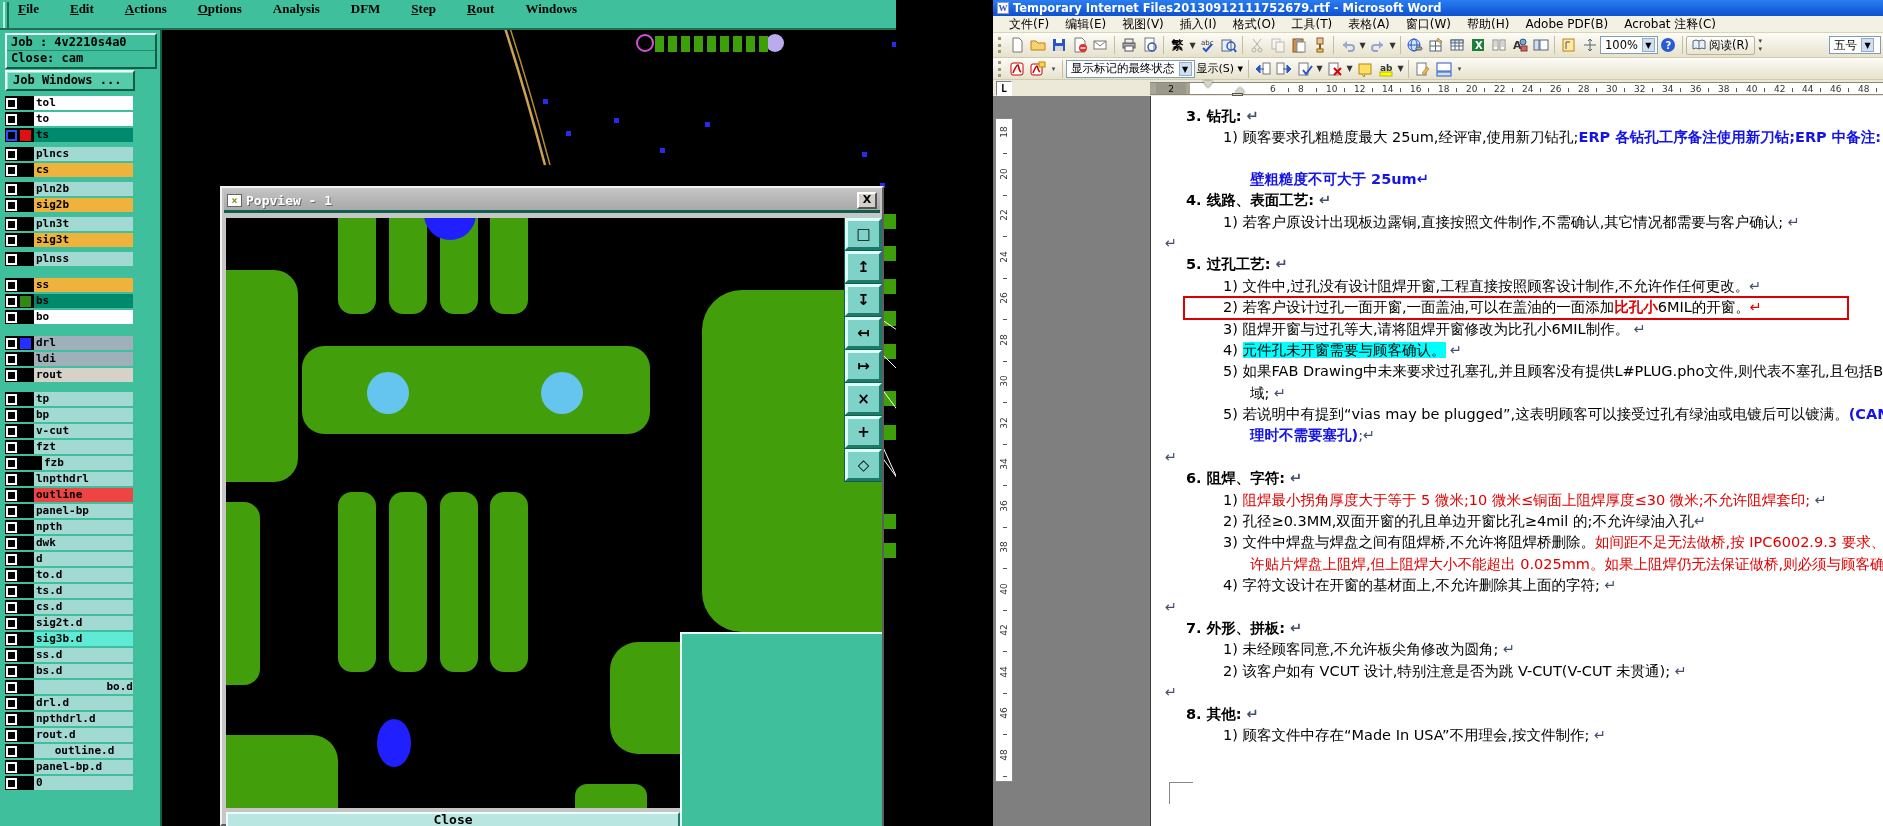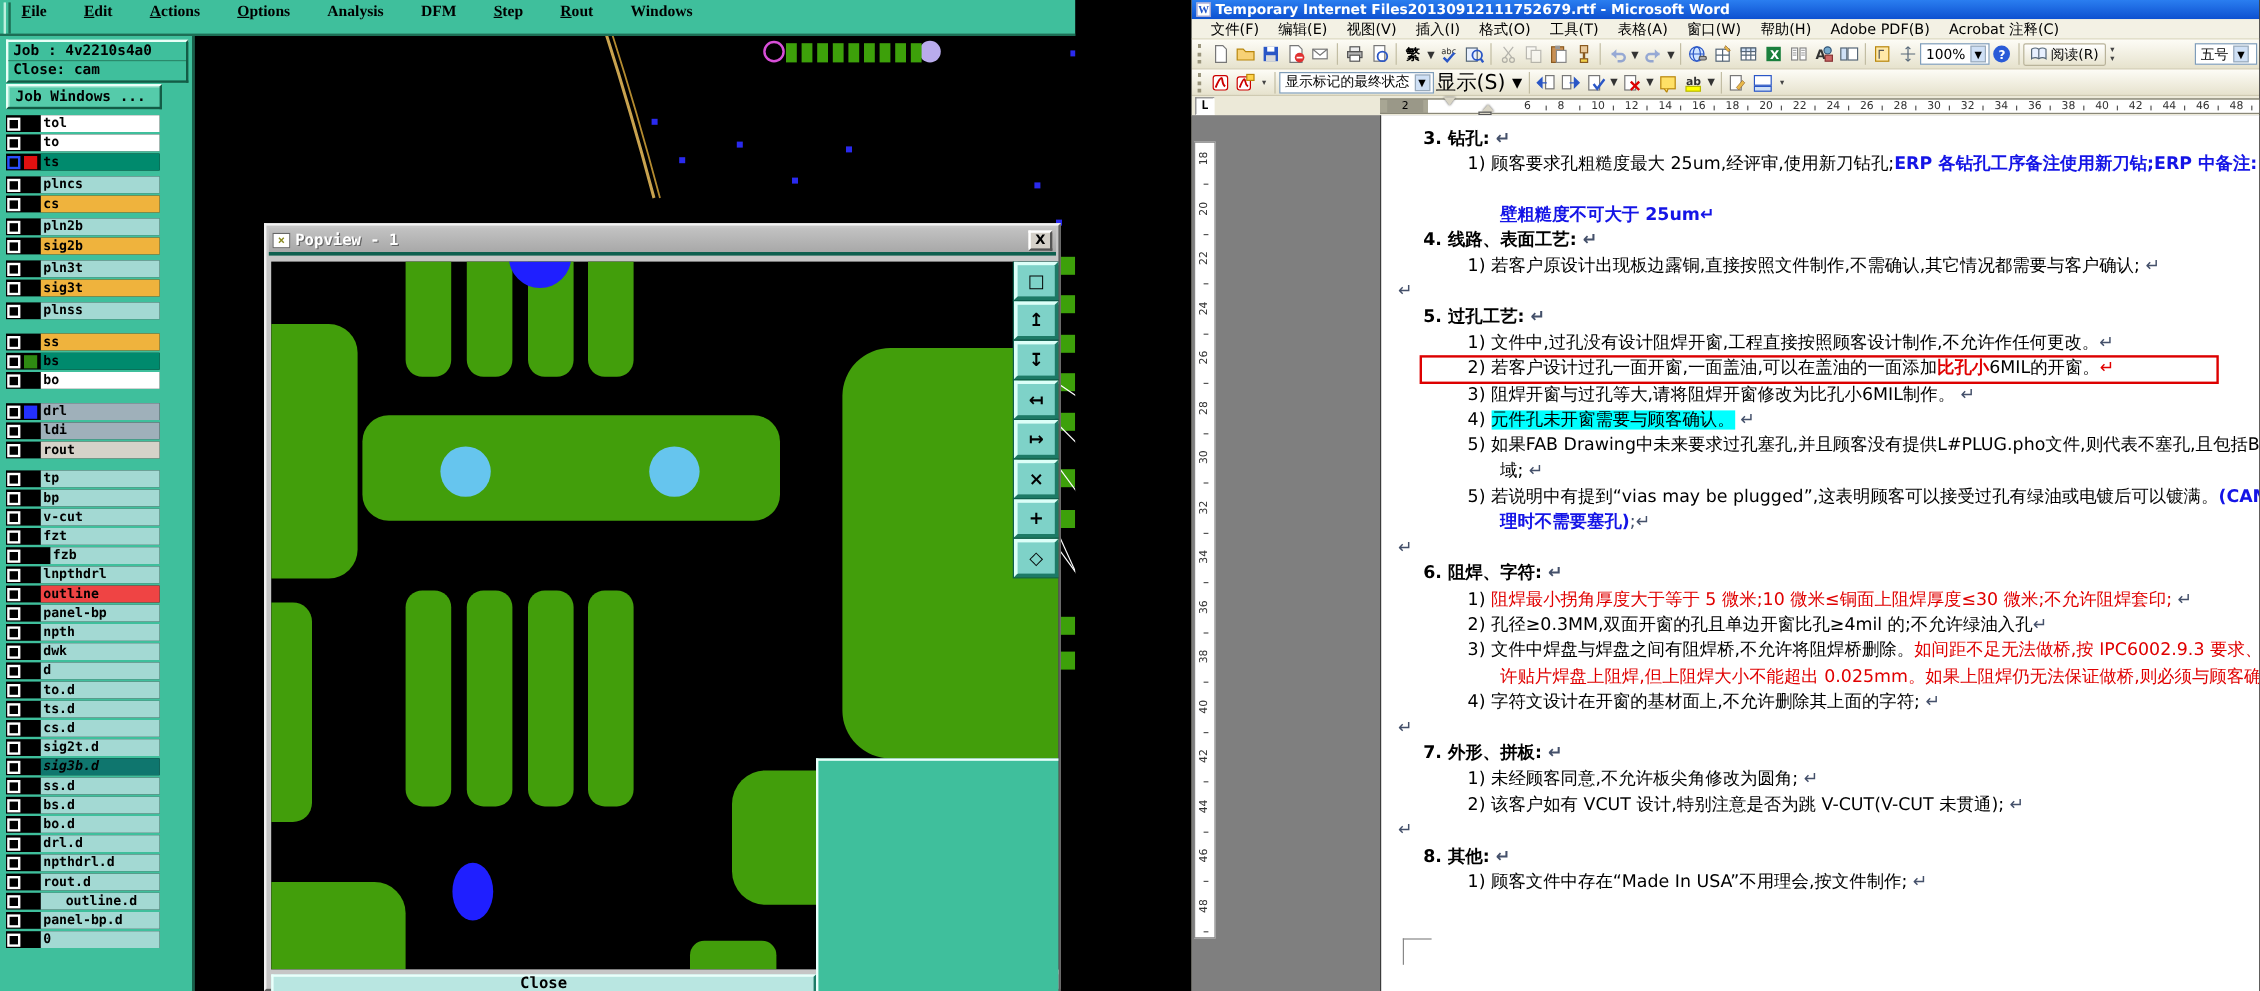--- a/index.html
+++ b/index.html
@@ -47,21 +47,21 @@
 .w-tb1{height:25px}
 .w-tb2{height:22px}
 .grip{width:5px;height:16px;border-left:3px dotted #9aა;border-left:3px dotted #9a957c;margin:0 3px}
 .sep{width:1px;height:18px;background:#c2bda3;margin:0 3px}
 .tbi{width:21px;height:20px;display:inline-flex;align-items:center;justify-content:center;border:1px solid transparent;border-radius:2px;cursor:pointer;flex:0 0 auto}
 .tbi.dis{opacity:.45}
 .darr{font-size:8px;color:#333;width:9px;text-align:center;cursor:pointer}
 .combo{height:18px;background:#fff;border:1px solid #7f9db9;display:inline-flex;align-items:center;font-size:11.5px;padding:0 2px 0 4px;cursor:pointer;flex:0 0 auto}
 .combo .ca{margin-left:4px;width:13px;height:14px;background:#cfe0f5;border:1px solid #9ab;font-size:8px;text-align:center;line-height:13px}
 .readbtn{display:inline-flex;align-items:center;gap:3px;height:19px;border:1px solid #b9b39a;border-radius:2px;background:linear-gradient(#fff,#e8e4cf);padding:0 5px;font-size:11.5px;cursor:pointer}
-.tbtext{font-size:17px;padding:0 2px;cursor:pointer}
+.tbtext{font-size:11px;padding:0 2px;cursor:pointer}
 .chev{width:11px;height:18px;display:inline-flex;flex-direction:column;align-items:center;justify-content:center;font-size:7px;color:#444;cursor:pointer}
 
 
 .w-ruler{position:relative;height:17px;background:#ece9d8}
 .tabsel{position:absolute;left:3px;top:1px;width:16px;height:15px;background:#fff;border:1px solid;border-color:#808080 #fff #fff #808080;font:bold 10px "DejaVu Sans Mono",monospace;text-align:center;line-height:14px;cursor:pointer}
 .hr-strip{position:absolute;left:157px;right:0;top:2px;height:13px;background:#a8a694;border-top:1px solid #8a8878;border-bottom:1px solid #8a8878;overflow:hidden}
 .hr-white{position:absolute;left:40px;right:0;top:0;height:13px;background:#fff}
 .hr-mnum{position:absolute;left:6px;top:0;width:30px;height:13px;color:#000;background:#9a9888;font:9px "DejaVu Sans",sans-serif;text-align:center;line-height:13px}
 .hr-num{position:absolute;top:0;height:13px;font:9px "DejaVu Sans",sans-serif;color:#333;line-height:13px}
 .hr-tick{position:absolute;top:5px;width:1px;height:4px;background:#555}
@@ -342,36 +342,36 @@
             <span class="lname" style="background: rgb(163, 217, 211);">cs.d</span>
           </div>
           <div class="lrow">
             <span class="cb"></span>
             <span class="sw" style="background: rgb(0, 0, 0);"></span>
             <span class="lname" style="background: rgb(163, 217, 211);">sig2t.d</span>
           </div>
           <div class="lrow">
             <span class="cb"></span>
             <span class="sw" style="background: rgb(0, 0, 0);"></span>
-            <span class="lname" style="background: #0f766e; font-style: italic;">sig3b.d</span>
+            <span class="lname" style="background: #5eead4;">sig3b.d</span>
           </div>
           <div class="lrow">
             <span class="cb"></span>
             <span class="sw" style="background: rgb(0, 0, 0);"></span>
             <span class="lname" style="background: rgb(163, 217, 211);">ss.d</span>
           </div>
           <div class="lrow">
             <span class="cb"></span>
             <span class="sw" style="background: rgb(0, 0, 0);"></span>
             <span class="lname" style="background: rgb(163, 217, 211);">bs.d</span>
           </div>
           <div class="lrow">
             <span class="cb"></span>
             <span class="sw" style="background: rgb(0, 0, 0);"></span>
-            <span class="lname" style="background: rgb(163, 217, 211);">bo.d</span>
+            <span class="lname" style="background: rgb(163, 217, 211); text-align: right;">bo.d</span>
           </div>
           <div class="lrow">
             <span class="cb"></span>
             <span class="sw" style="background: rgb(0, 0, 0);"></span>
             <span class="lname" style="background: rgb(163, 217, 211);">drl.d</span>
           </div>
           <div class="lrow">
             <span class="cb"></span>
             <span class="sw" style="background: rgb(0, 0, 0);"></span>
             <span class="lname" style="background: rgb(163, 217, 211);">npthdrl.d</span>

